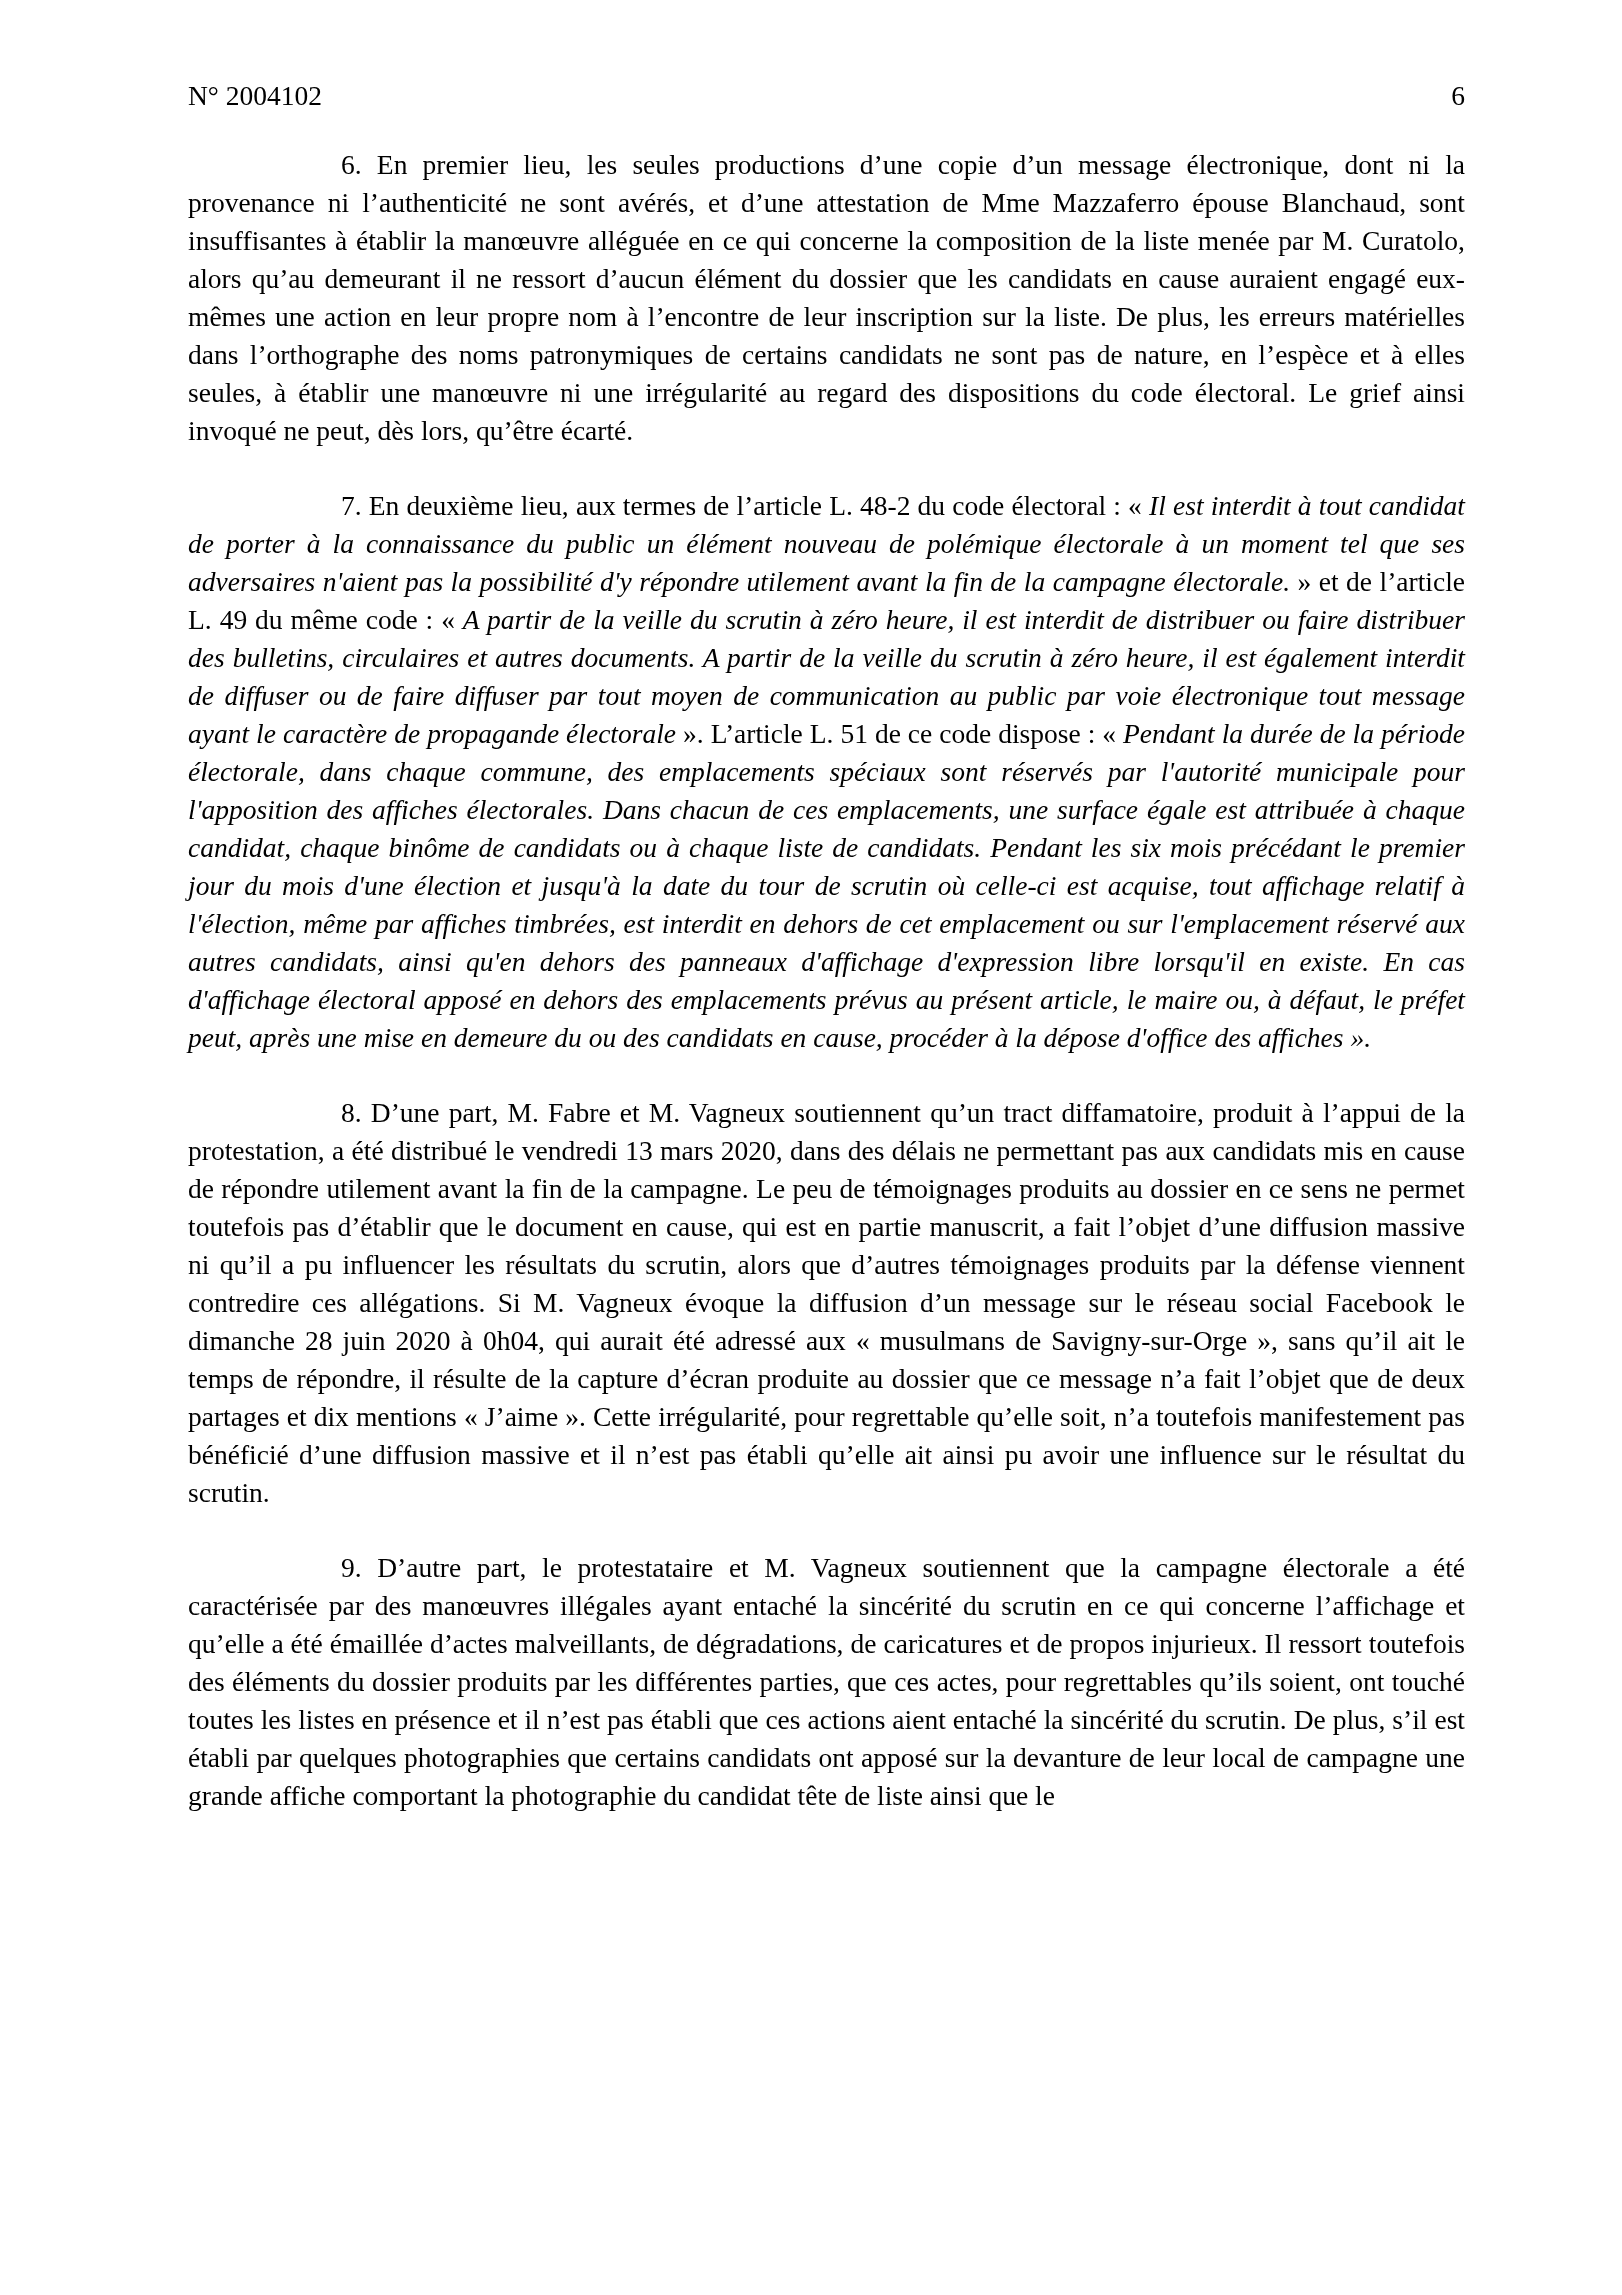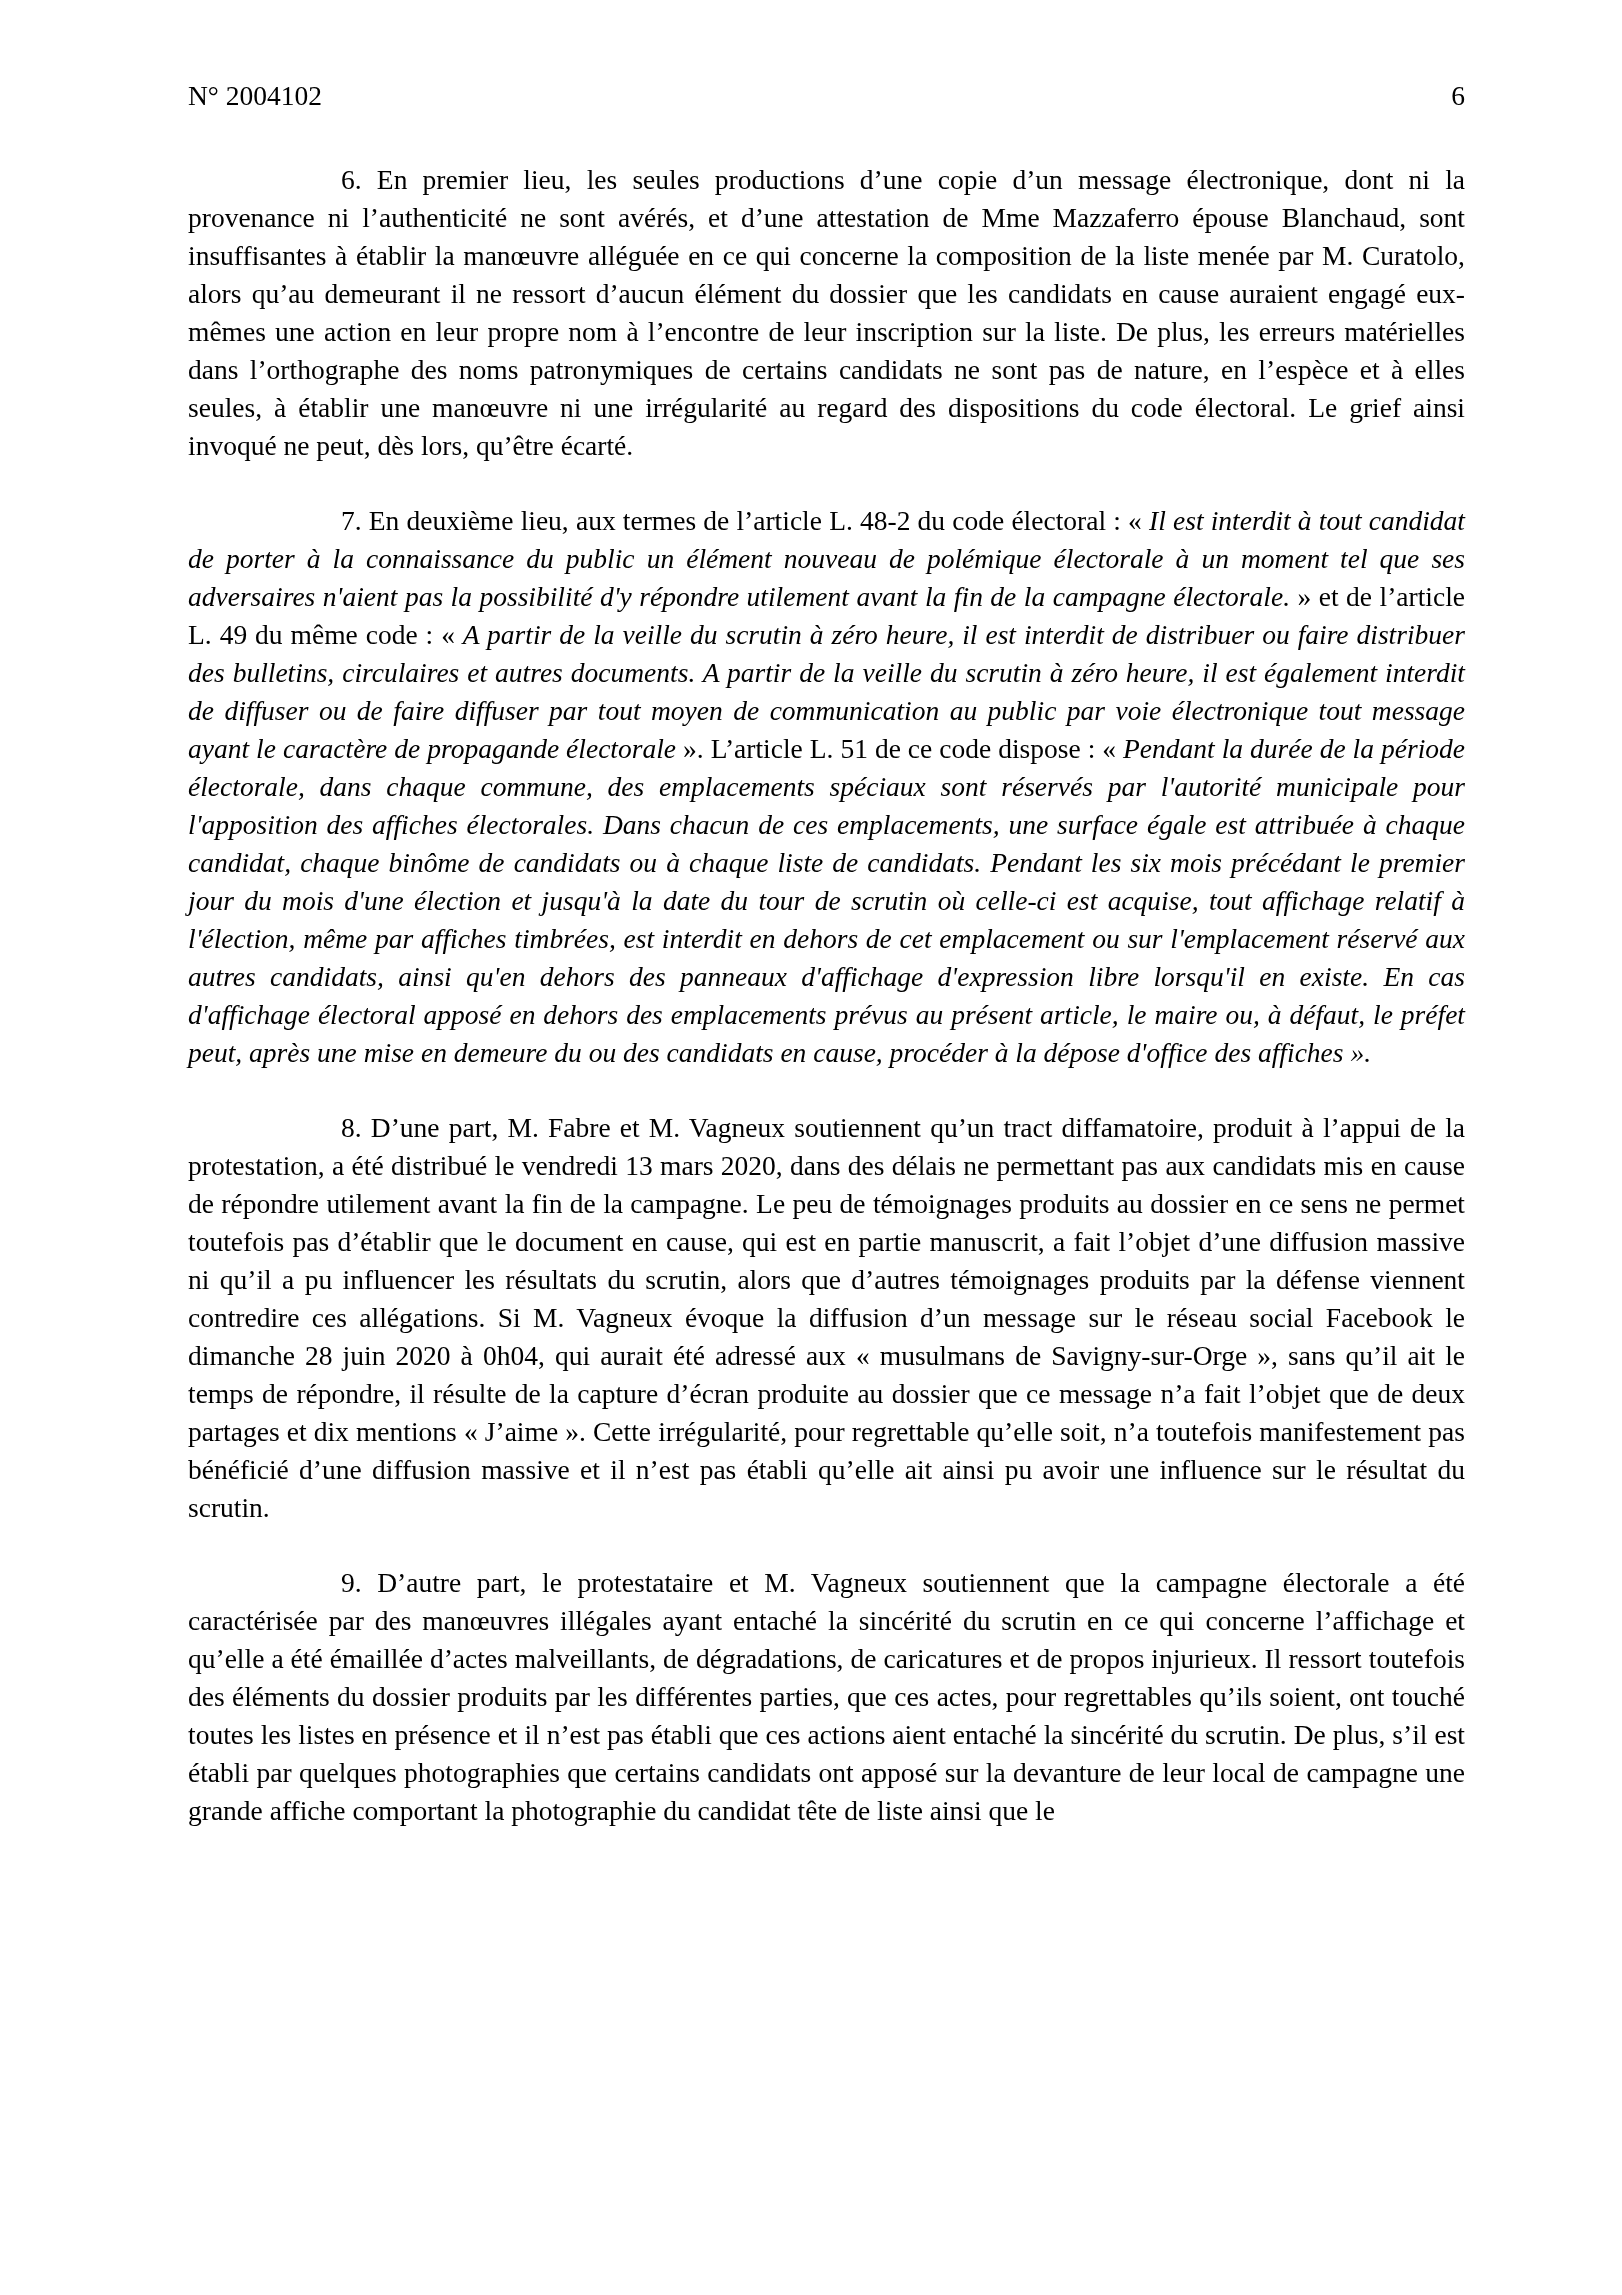--- a/index.html
+++ b/index.html
@@ -22,21 +22,21 @@
       width: 1277px;
     }
     .header {
       display: flex;
       justify-content: space-between;
       font-size: 27.5px;
       line-height: 38px;
       height: 38px;
     }
     .body {
-      margin-top: 46px;
+      margin-top: 31px;
     }
     .para {
       font-size: 27.5px;
       line-height: 38px;
       text-align: justify;
       text-indent: 153px;
       margin: 0 0 37px 0;
       hyphens: none;
     }
     .para .it {

